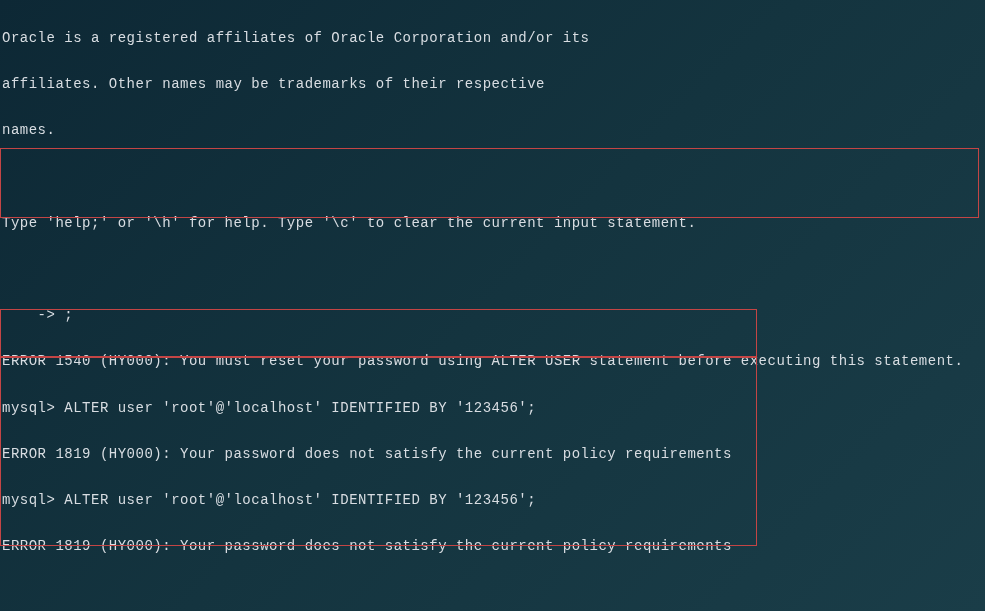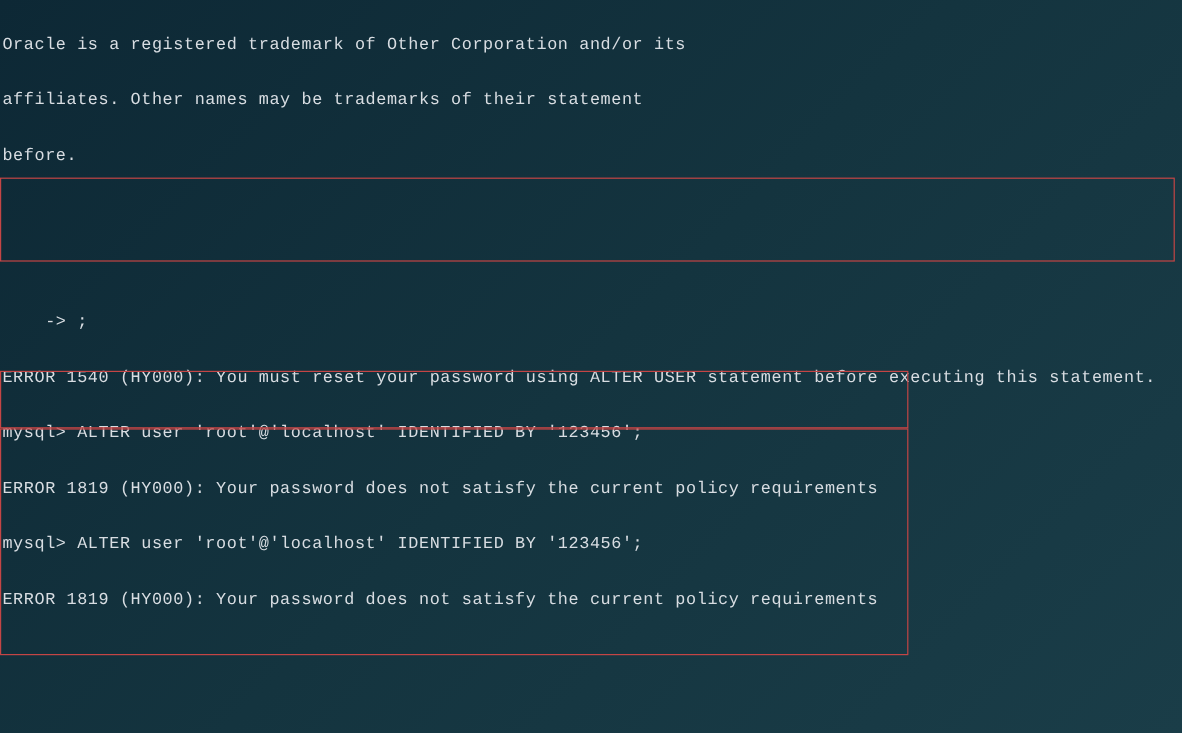--- a/index.html
+++ b/index.html
@@ -28,24 +28,25 @@
     }
     .box-red {
       border: 1px solid #c44545;
       position: absolute;
     }
   </style>
 </head>
 <body>
 
 <div class="terminal">
-<div class="line">Oracle is a registered trademark of Other Corporation and/or its</div>
-<div class="line">affiliates. Other names may be trademarks of their statement</div>
-<div class="line">before.</div>
+<div class="line">Oracle is a registered affiliates of Oracle Corporation and/or its</div>
+<div class="line">affiliates. Other names may be trademarks of their respective</div>
+<div class="line">names.</div>
 <div class="line">&nbsp;</div>
+<div class="line">Type 'help;' or '\h' for help. Type '\c' to clear the current input statement.</div>
 <div class="line">&nbsp;</div>
 <div class="line">    -&gt; ;</div>
 <div class="line">ERROR 1540 (HY000): You must reset your password using ALTER USER statement before executing this statement.</div>
 <div class="line">mysql&gt; ALTER user 'root'@'localhost' IDENTIFIED BY '123456';</div>
 <div class="line">ERROR 1819 (HY000): Your password does not satisfy the current policy requirements</div>
 <div class="line">mysql&gt; ALTER user 'root'@'localhost' IDENTIFIED BY '123456';</div>
 <div class="line">ERROR 1819 (HY000): Your password does not satisfy the current policy requirements</div>
 
 
 

